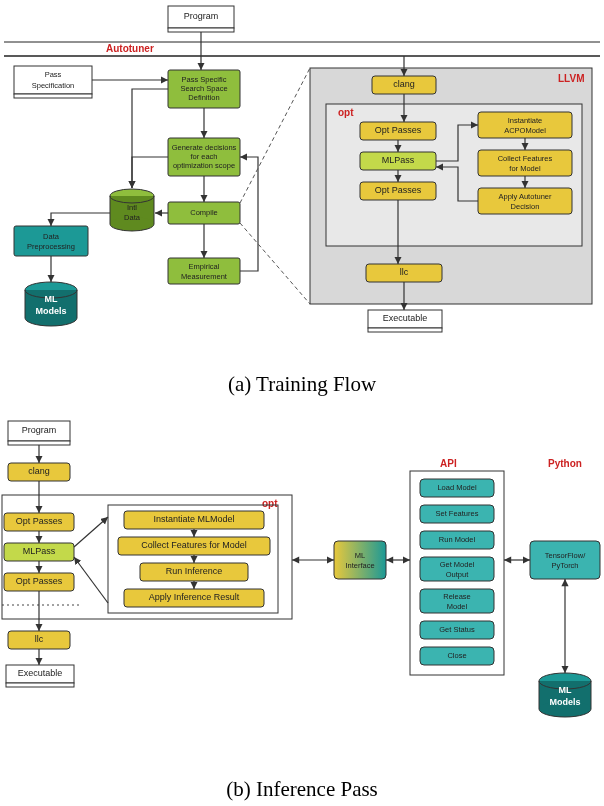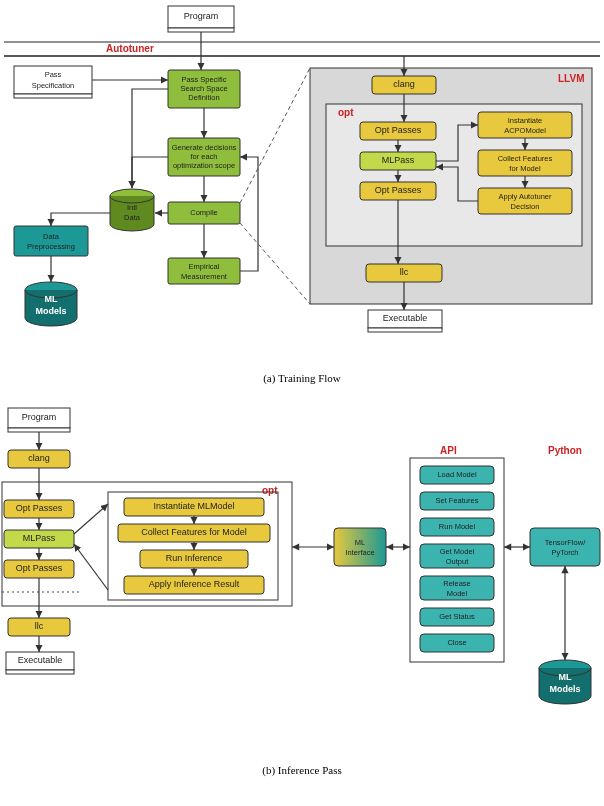--- a/index.html
+++ b/index.html
@@ -13,21 +13,21 @@
   .tealbox { fill: #3bb4b0; }
   .gray { fill: #d8d8d8; }
   .cyl-top { fill: #1c9996; }
   .cyl-body { fill: #126f6d; }
   .cyl-top2 { fill: #8fbe3d; }
   .cyl-body2 { fill: #5f8a1f; }
   .lbl { font-size: 9px; fill: #222; text-anchor: middle; dominant-baseline: middle; }
   .lbl-tiny { font-size: 7.5px; fill: #222; text-anchor: middle; dominant-baseline: middle; }
   .lbl-white { font-size: 9px; fill: #fff; text-anchor: middle; dominant-baseline: middle; font-weight: 600; }
   .lbl-red { font-size: 10px; fill: #c22; font-weight: 700; }
-  .caption { text-align: center; font-family: Georgia, serif; font-size: 11px; padding: 12px 0 18px; }
+  .caption { text-align: center; font-family: Georgia, serif; font-size: 21px; padding: 12px 0 18px; }
   .arrow { stroke: #333; stroke-width: 1.2; fill: none; marker-end: url(#ah); }
   .dashed { stroke: #555; stroke-width: 1; fill: none; stroke-dasharray: 4 3; }
 </style>
 </head>
 <body>
 
 <svg width="604" height="360" viewBox="0 0 604 360">
   <defs>
     <marker id="ah" markerWidth="8" markerHeight="8" refX="6" refY="3" orient="auto">
       <path d="M0,0 L6,3 L0,6 Z" fill="#333"></path>

